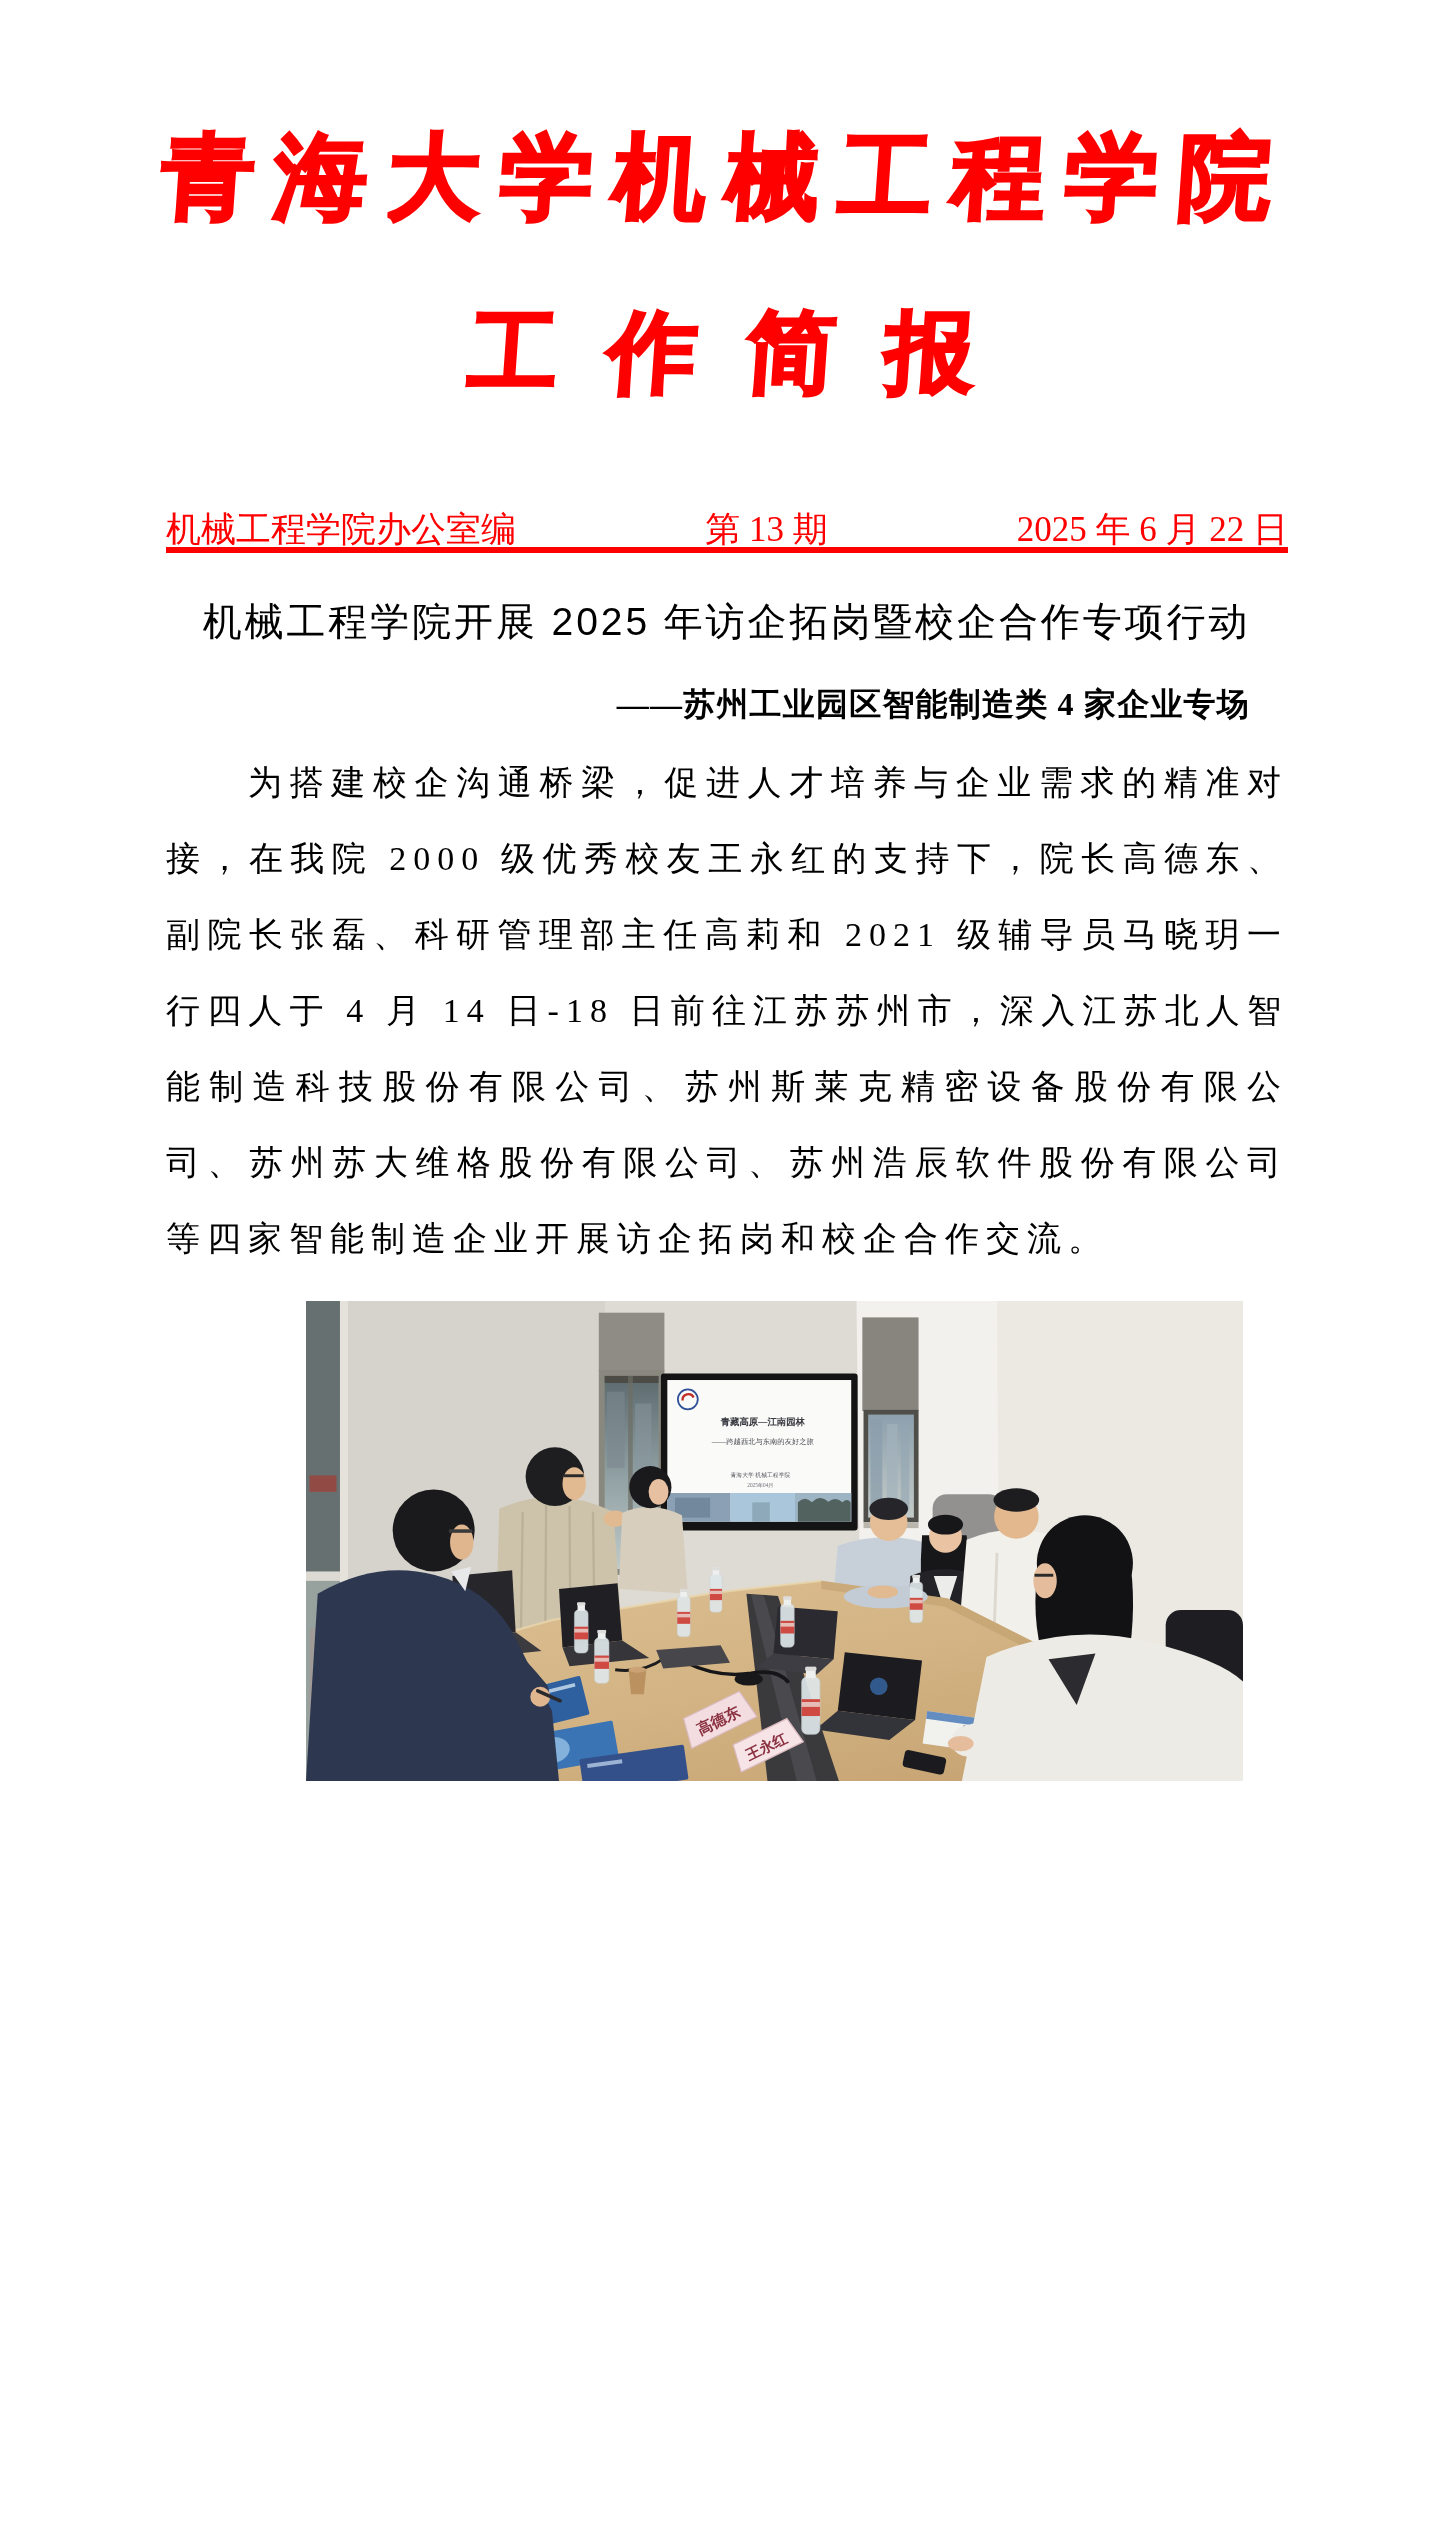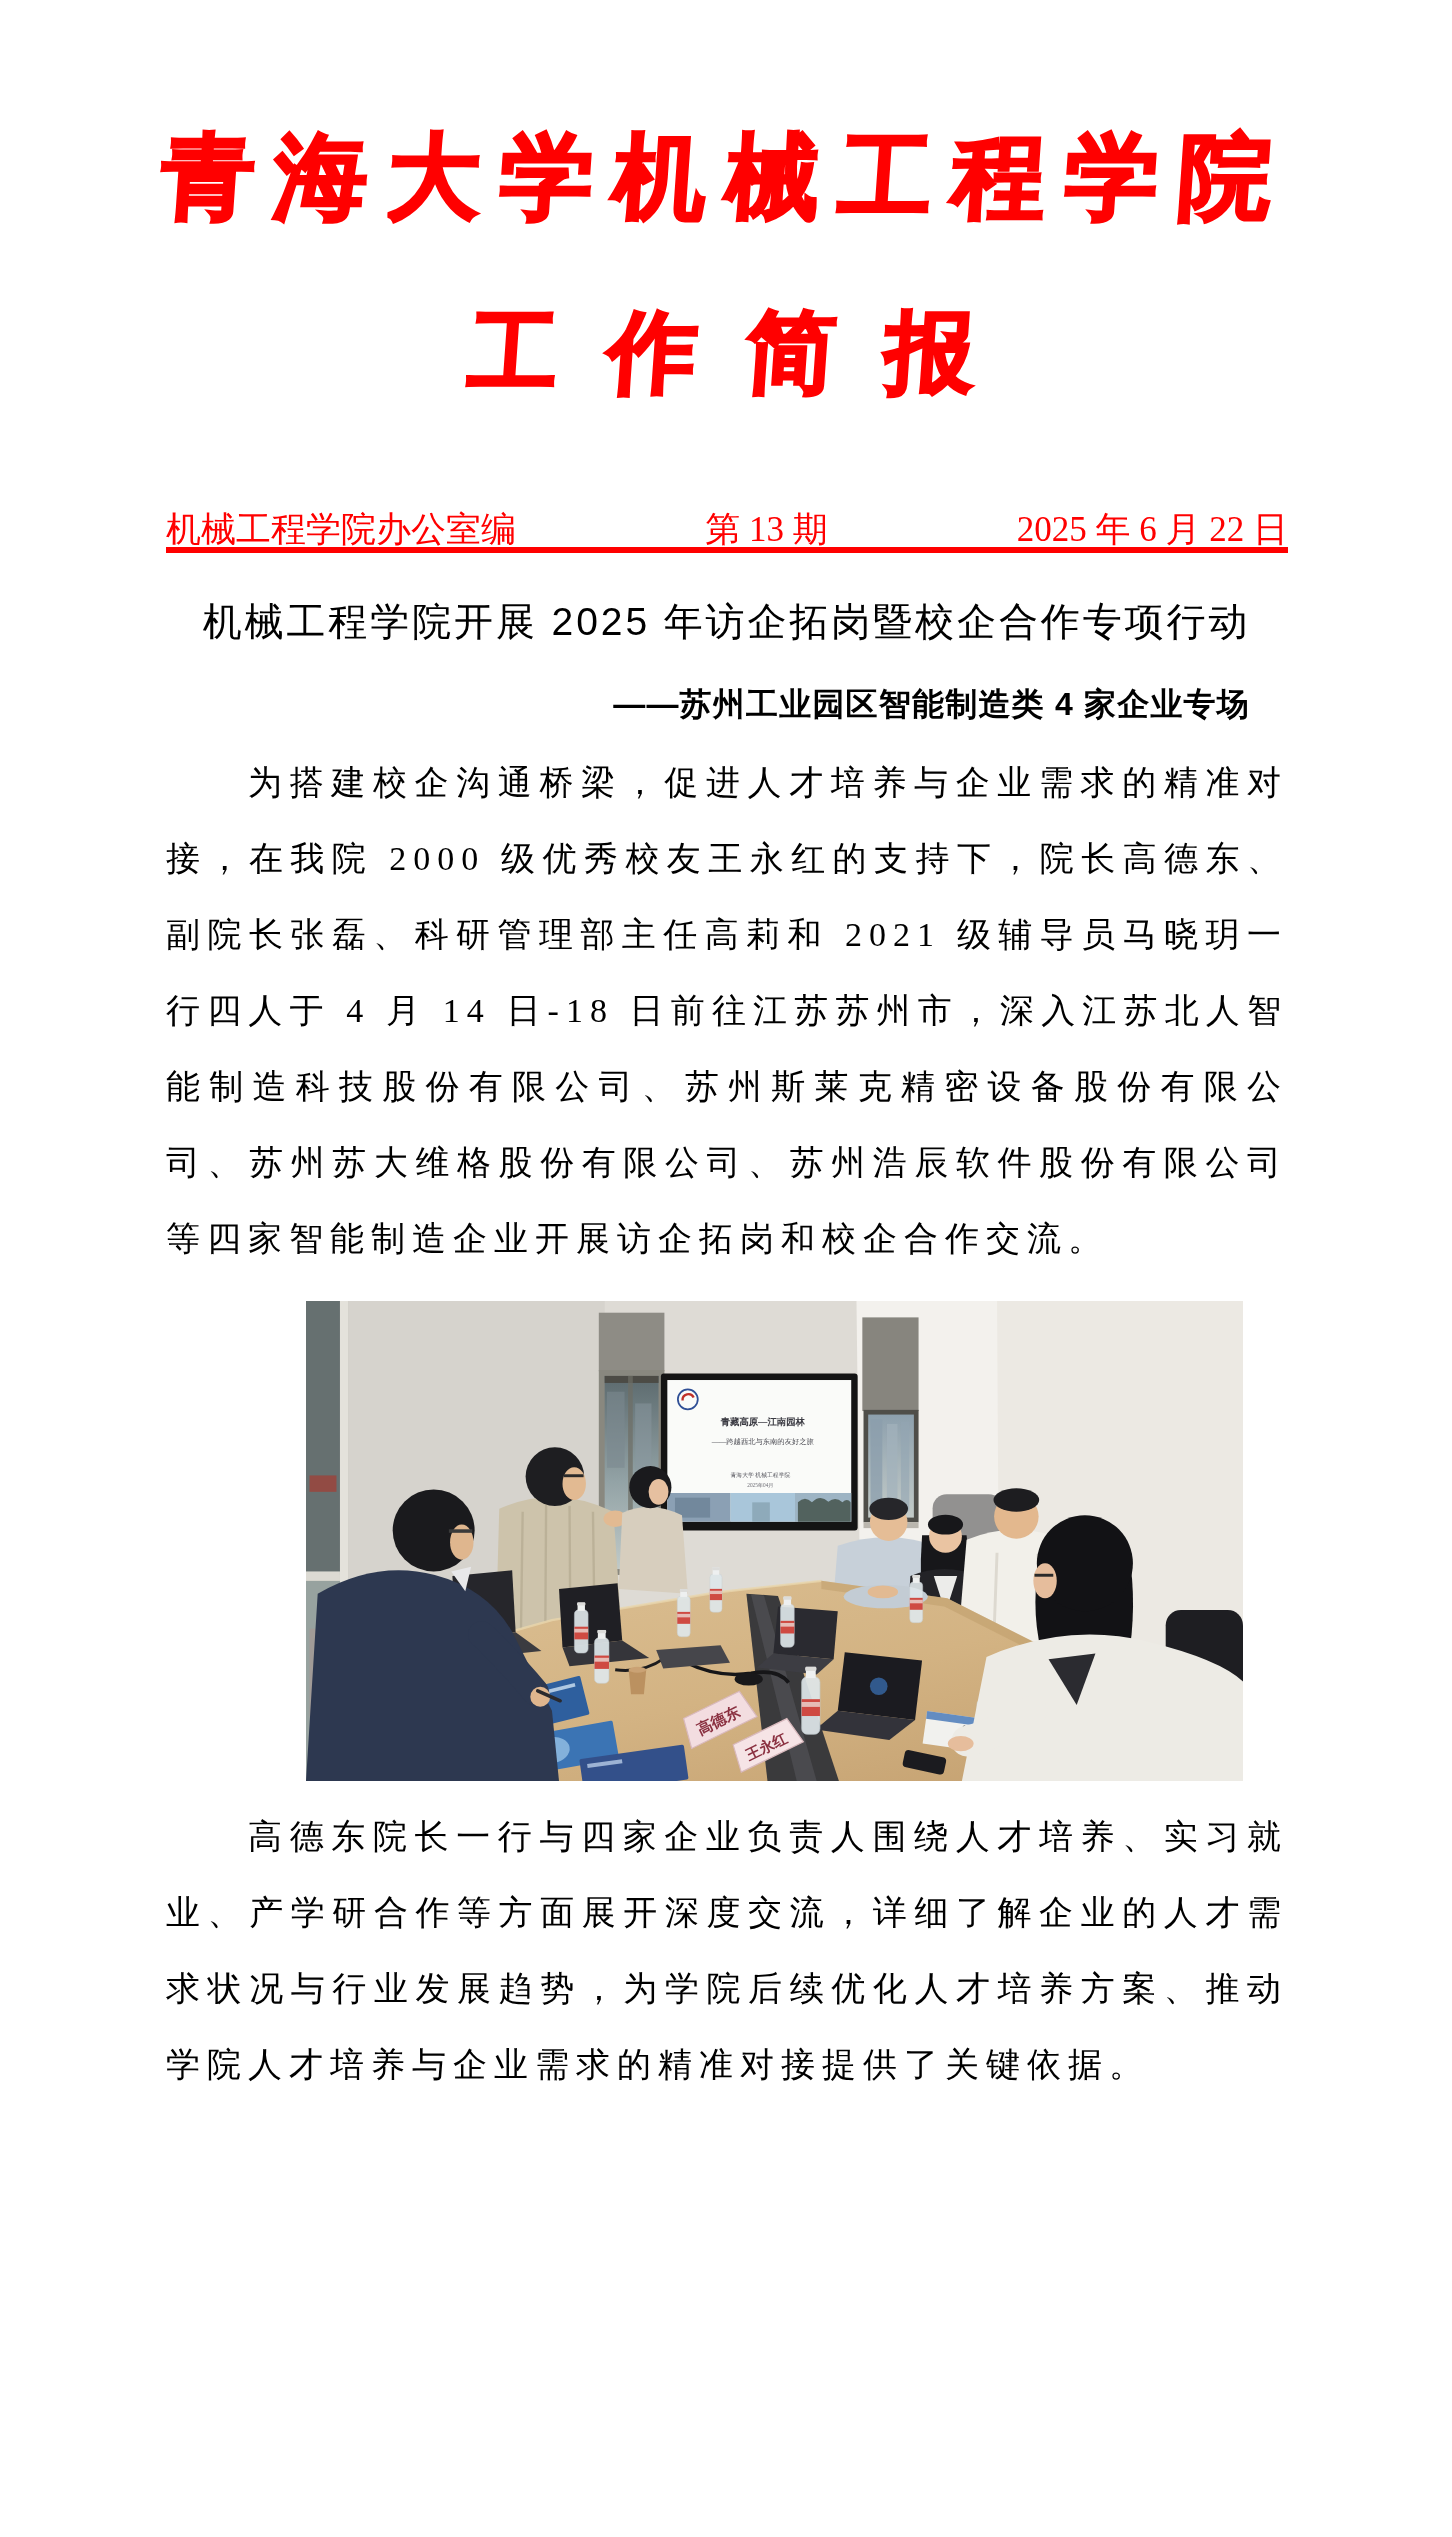--- a/index.html
+++ b/index.html
@@ -68,21 +68,21 @@
     font-size: 39px;
     font-weight: 400;
     letter-spacing: 2.9px;
     color: #000000;
     white-space: nowrap;
   }
   .subheadline {
     position: absolute;
     top: 683px; left: 166px; width: 1084px;
     text-align: right;
-    font-family: Liberation Sans, sans-serif;
+    font-family: Liberation Serif, serif;
     font-size: 32px;
     font-weight: 900;
     letter-spacing: 1.2px;
     color: #000000;
     white-space: nowrap;
   }
 
   
   .para {
     position: absolute;
@@ -369,17 +369,16 @@
       <circle cx="1330" cy="448" r="82" fill="#121215"></circle>
       <ellipse cx="1262" cy="478" rx="20" ry="30" fill="#e6bd9c"></ellipse>
       <rect x="1244" y="466" width="32" height="5" fill="#2a2a2a"></rect>
       <path d="M1162 608 Q1300 548 1438 582 Q1560 612 1600 650 L1600 820 L1120 820 Z" fill="#edebe5"></path>
       <polygon points="1268,612 1348,602 1316,690" fill="#2b2b30"></polygon>
       <path d="M1240 700 Q1180 740 1128 752" stroke="#edebe5" stroke-width="52" fill="none" stroke-linecap="round"></path>
       <ellipse cx="1118" cy="756" rx="22" ry="13" fill="#e6bd9c"></ellipse>
     </svg>
   </div>
 
-  <div class="para para-2">高德东院长一行与四家企业负责人围绕人才培养、实习就业、产学研合作等方面展开深度交流，详细了解企业的人才需求状况与行业发展趋势，为学院后续优化人才培养方案、推动学院人才培养与企业需求的精准对接提供了关键依据。</div>
 
 
 </div>
 
 
 </body></html>

